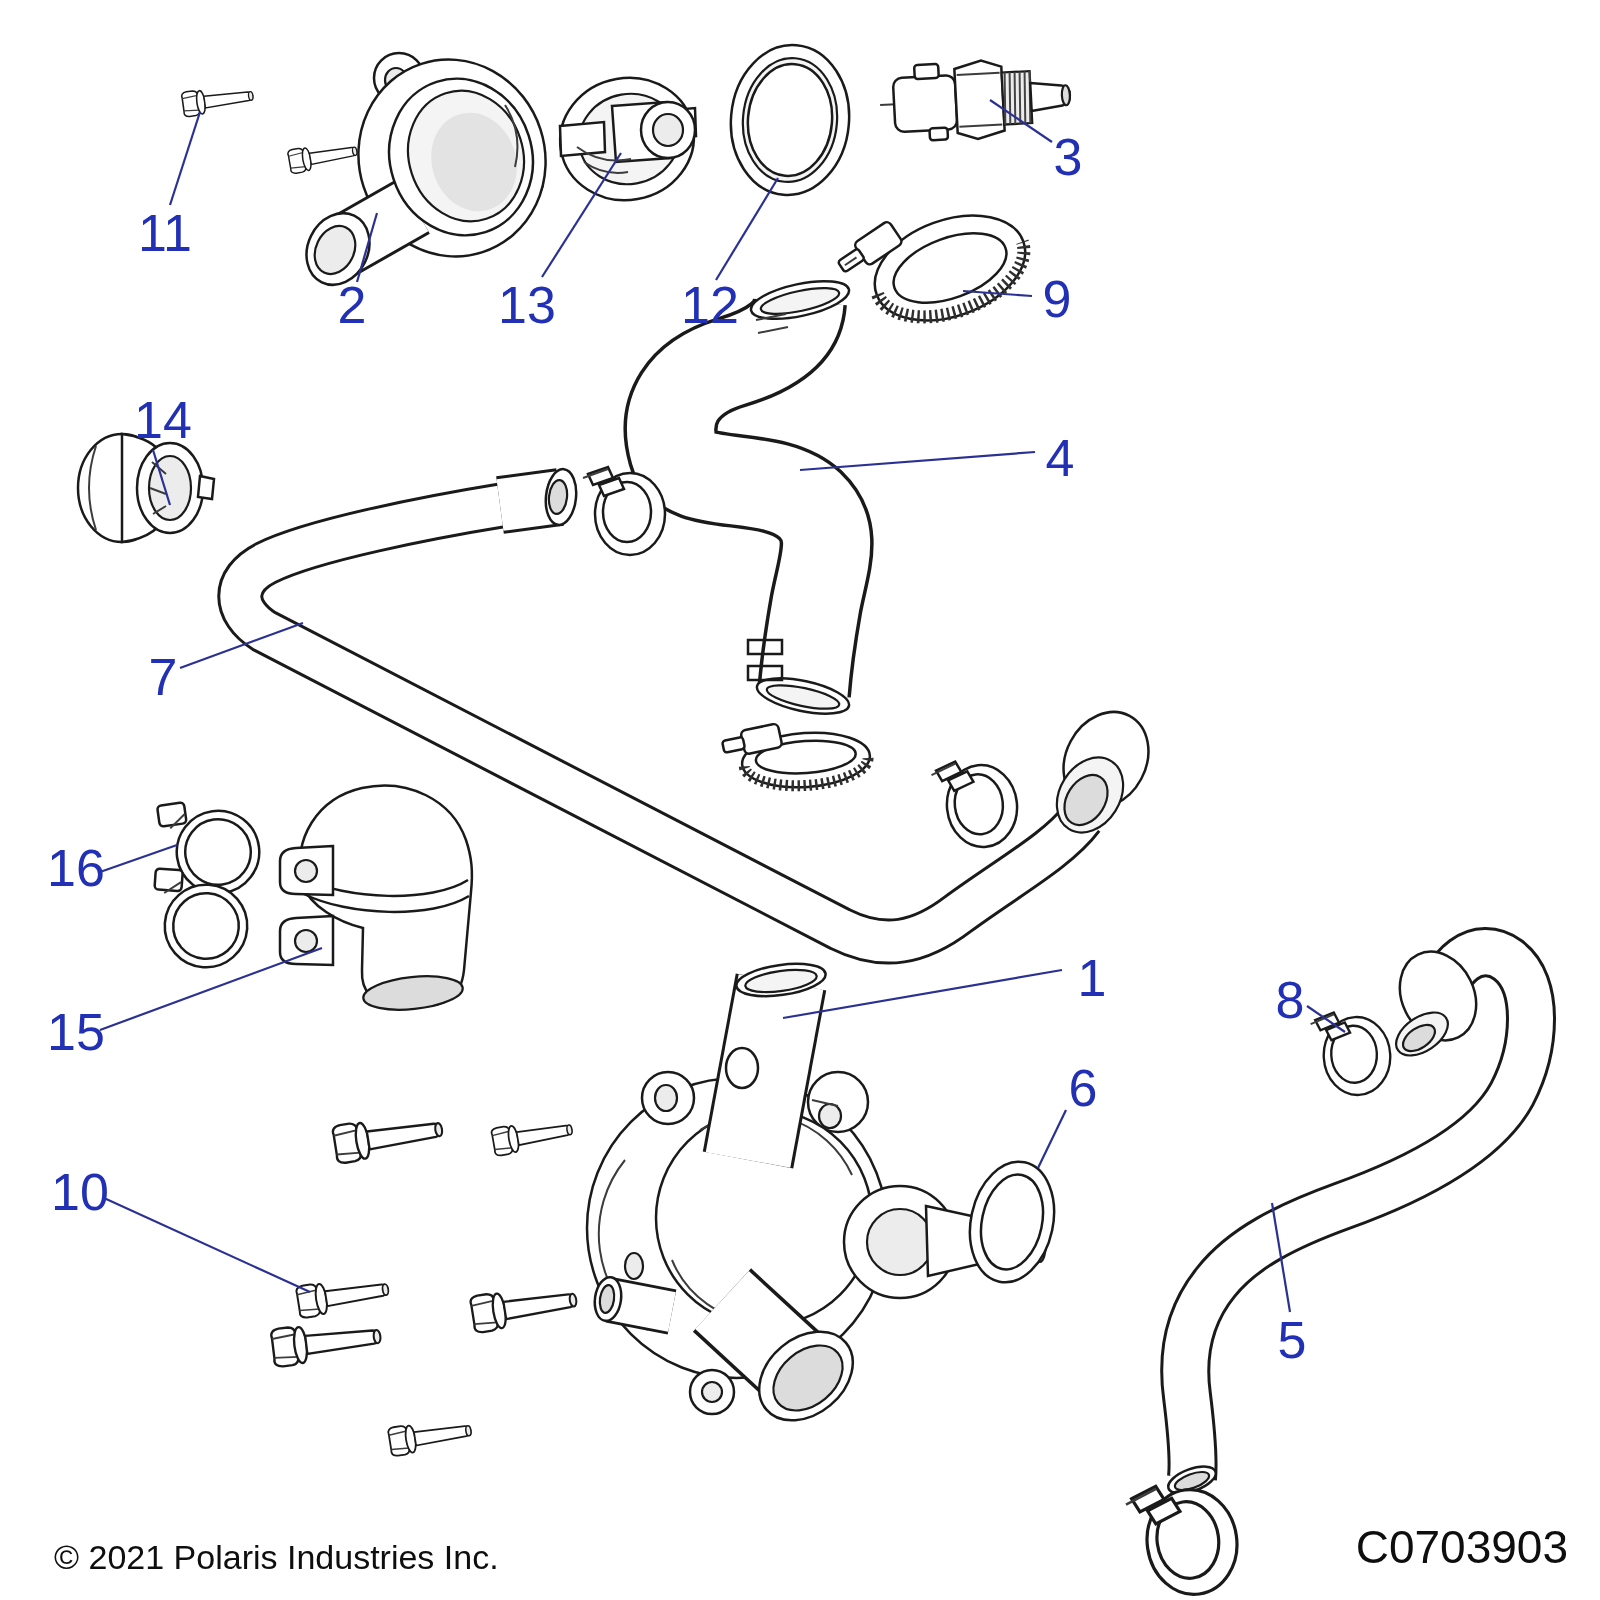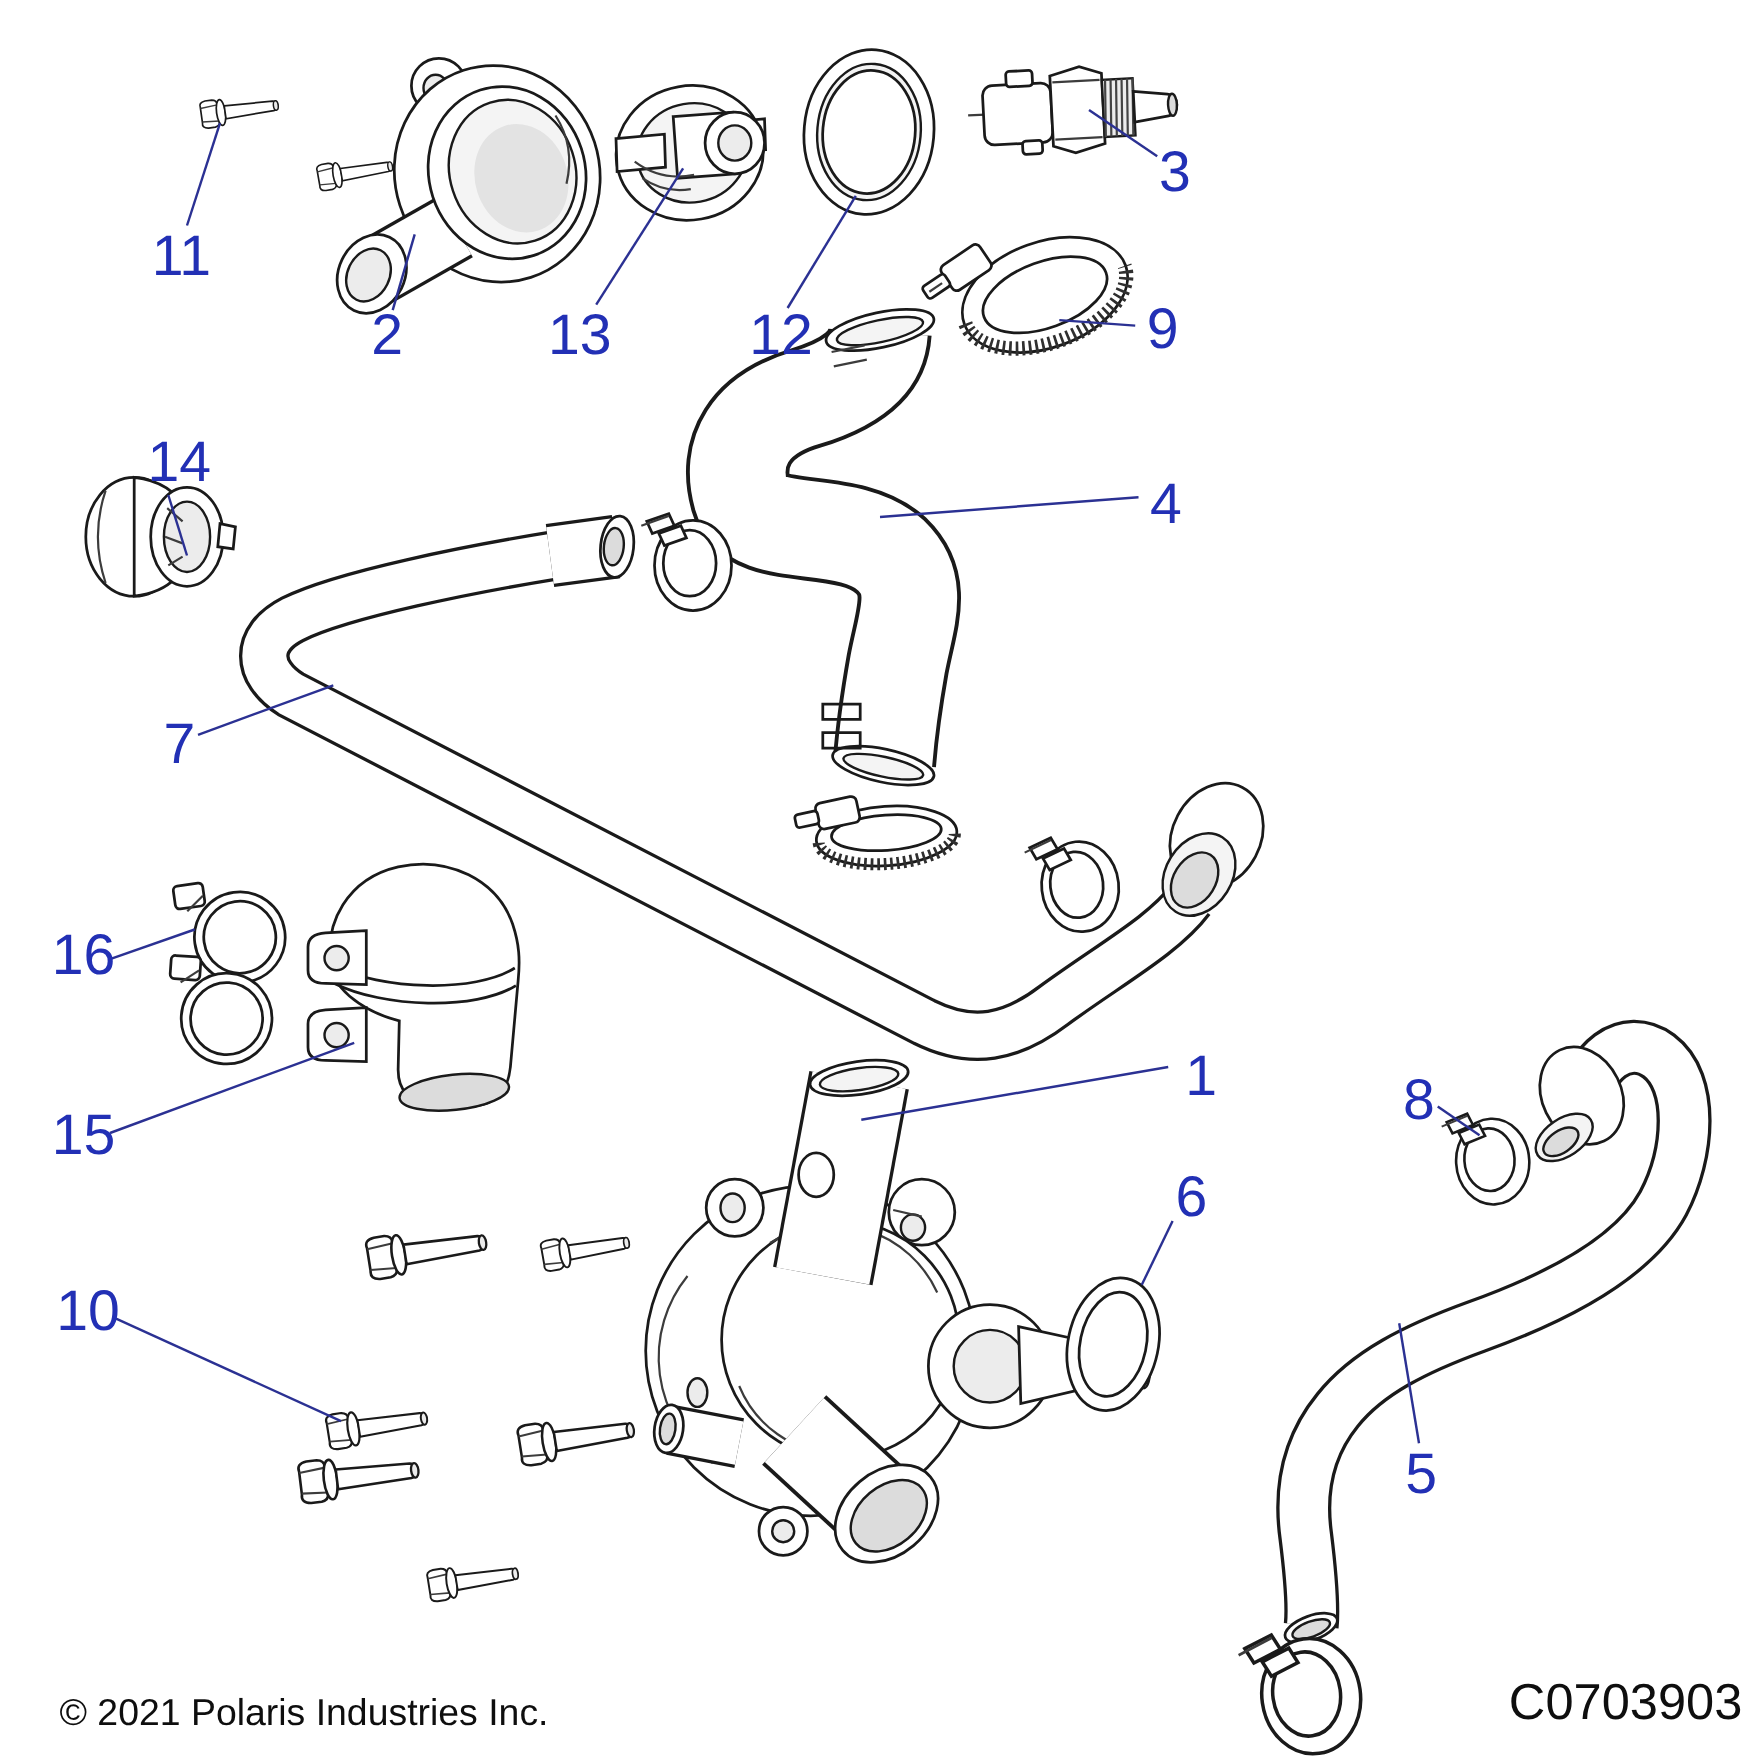--- a/index.html
+++ b/index.html
@@ -16,21 +16,21 @@
   .noF      { fill:none; stroke:#1a1a1a; stroke-width:2.5; }
   .thin     { fill:none; stroke:#3c3c3c; stroke-width:2; }
   .thr      { fill:none; stroke:#444444; stroke-width:2; }
   .tube-o   { fill:none; stroke:#1a1a1a; stroke-linecap:butt; }
   .tube-i   { fill:none; stroke:#ffffff; stroke-linecap:butt; }
 
   #callout-layer text { font-family:"Liberation Sans", sans-serif; font-size:52px; }
   #leader-layer line  { stroke-width:2.2; }
 
   .copyright { position:absolute; left:54px; top:1538px; font-size:34px; color:#0e0e0e; }
-  .diagram-code { position:absolute; right:16px; top:1520px; font-size:46px; color:#0e0e0e; }
+  .diagram-code { position:absolute; right:32px; top:1520px; font-size:46px; color:#0e0e0e; }
 </style>
 </head>
 <body>
 
 <div class="stage">
 
 <svg id="diagram" width="1600" height="1600" viewBox="0 0 1600 1600">
 
   <defs>
     <g id="bolt">

